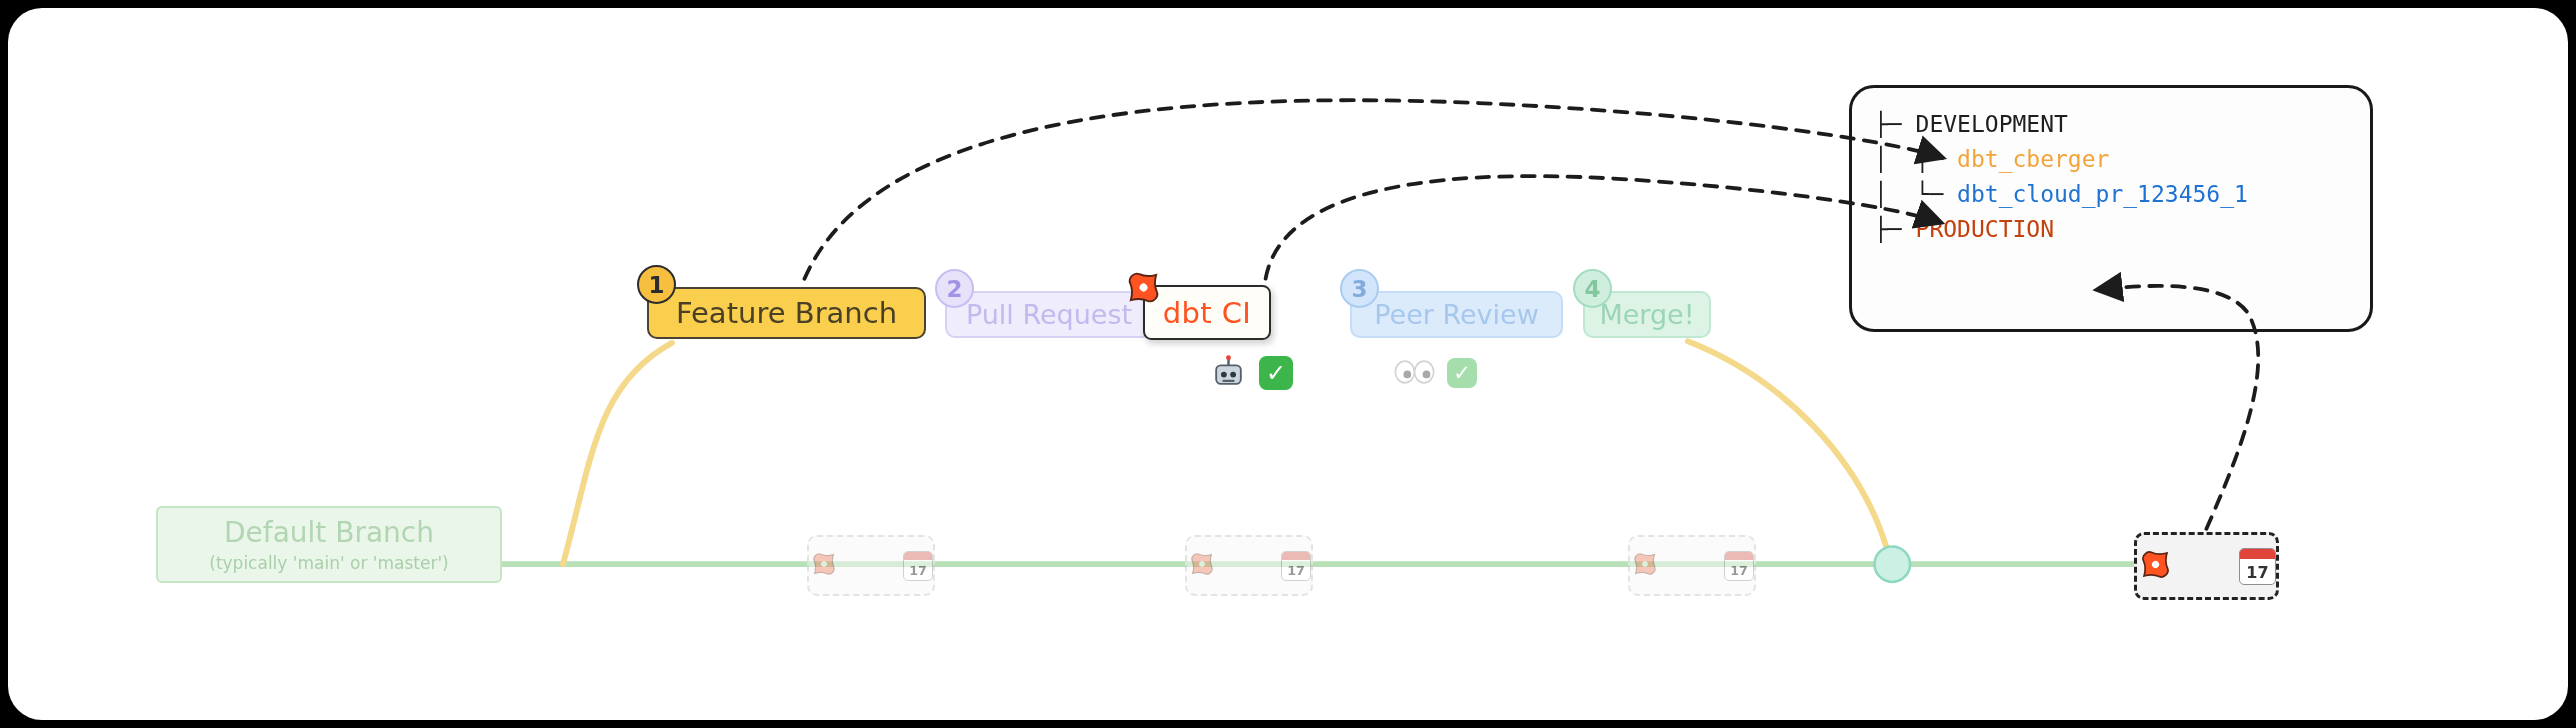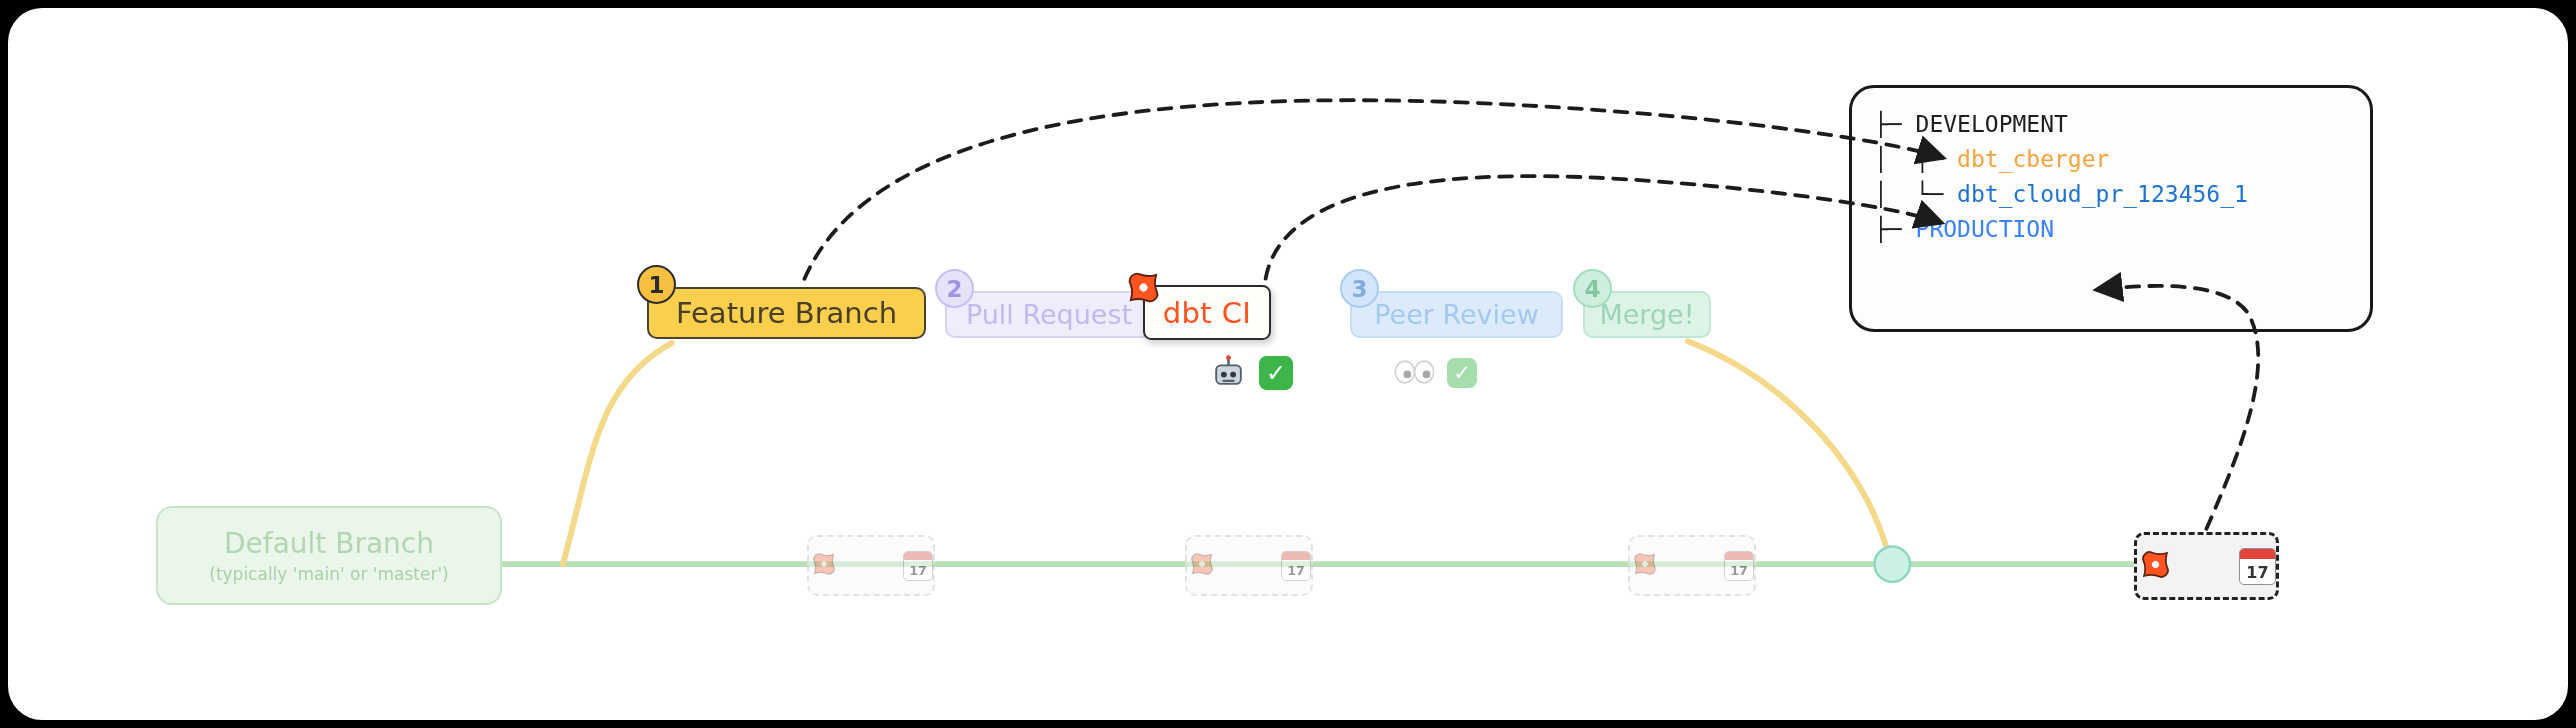--- a/index.html
+++ b/index.html
@@ -29,21 +29,21 @@
 
   
   .status-row{position:absolute;display:flex;align-items:center;gap:12px;z-index:3;}
   .status-dbt{left:1210px;top:353px;}
   .status-peer{left:1394px;top:358px;opacity:.45;}
   .check{background:#3cb54a;border-radius:7.6px;color:#fff;display:flex;align-items:center;justify-content:center;font-weight:bold;}
   .check-big{width:34px;height:34px;font-size:24px;}
   .check-small{width:30px;height:30px;font-size:21px;}
 
   
-  .default-branch{left:156px;top:506px;width:346px;height:99px;background:#eaf6ea;border:2.5px solid #c6e5c6;border-radius:16px;flex-direction:column;z-index:3;justify-content:center;}
+  .default-branch{left:156px;top:506px;width:346px;height:77px;background:#eaf6ea;border:2.5px solid #c6e5c6;border-radius:6px;flex-direction:column;z-index:3;justify-content:center;}
   .default-branch .t{font-size:28px;color:#b2d6b2;}
   .default-branch .s{font-size:17px;color:#a9cfa9;margin-top:3.4px;}
 
   
   .job{top:535px;width:128px;height:61px;border:2.5px dashed #c9c9c9;border-radius:10px;background:#f8f8f8;gap:8.4px;z-index:3;opacity:.5;justify-content:space-between;}
   .job-1{left:807px;}
   .job-2{left:1185px;}
   .job-3{left:1628px;}
   .job-active{left:2134px;top:532px;width:145px;height:68px;border:3.4px dashed #222;border-radius:10px;background:#f3f3f3;gap:10px;z-index:3;opacity:1;}
 
@@ -196,21 +196,21 @@
     <span class="cal cal-big">
         <span class="cal-top"></span>
         <span class="cal-day">17</span>
       </span>
   </div>
 
   <div class="env-panel">
     <div class="env-row"><span>├─ </span><span class="env-name" style="color: rgb(30, 30, 30);">DEVELOPMENT</span></div>
     <div class="env-row"><span>│  ├─ </span><span class="env-name" style="color: rgb(242, 163, 58);">dbt_cberger</span></div>
     <div class="env-row"><span>│  └─ </span><span class="env-name" style="color: rgb(29, 114, 210);">dbt_cloud_pr_123456_1</span></div>
-    <div class="env-row"><span>├─ </span><span class="env-name" style="color: #3b82f6;">PRODUCTION</span></div>
+    <div class="env-row"><span>├─ </span><span class="env-name" style="color: #c2410c;">PRODUCTION</span></div>
   </div>
 
   <svg class="layer arrows-layer" viewBox="0 0 3049 862">
     <defs>
       <marker id="arrowhead" viewBox="0 0 10 10" refX="8" refY="5" markerWidth="8" markerHeight="8" orient="auto-start-reverse">
         <path d="M0 0 L10 5 L0 10 z" fill="#1c1c1c"></path>
       </marker>
     </defs>
     <path d="M 952 330 C 1030 150, 1350 105, 1750 122 C 2020 134, 2230 165, 2298 186" stroke="#1c1c1c" stroke-width="4.5" fill="none" stroke-dasharray="15 12" stroke-linecap="round" marker-end="url(#arrowhead)"></path>
     <path d="M 1498 330 C 1515 235, 1660 196, 1920 212 C 2110 224, 2250 247, 2296 263" stroke="#1c1c1c" stroke-width="4.5" fill="none" stroke-dasharray="15 12" stroke-linecap="round" marker-end="url(#arrowhead)"></path>

